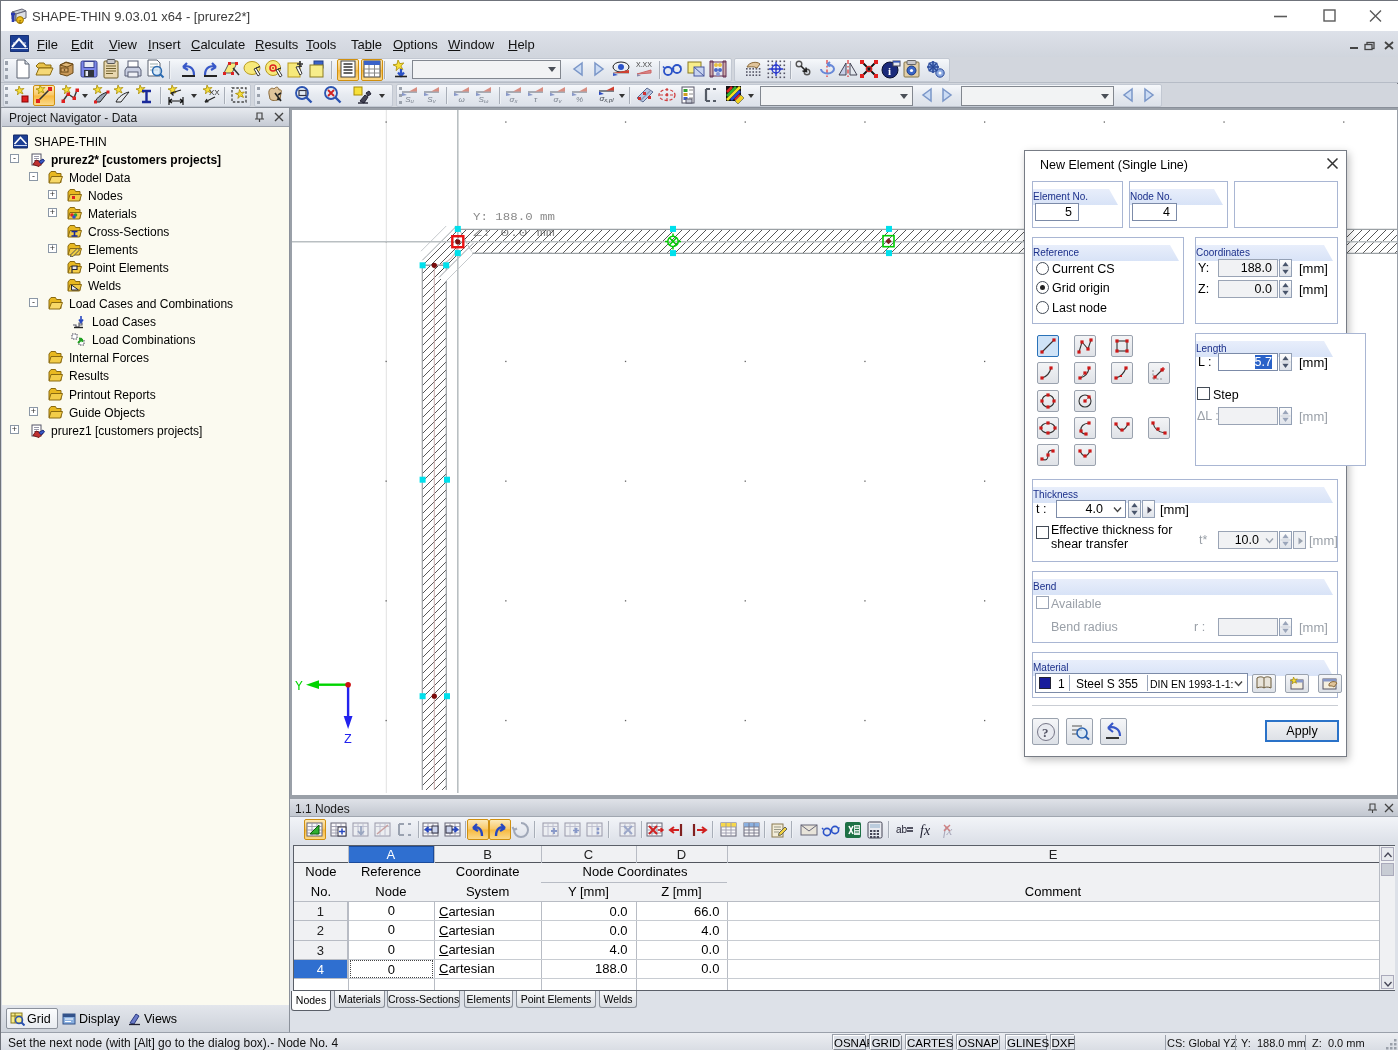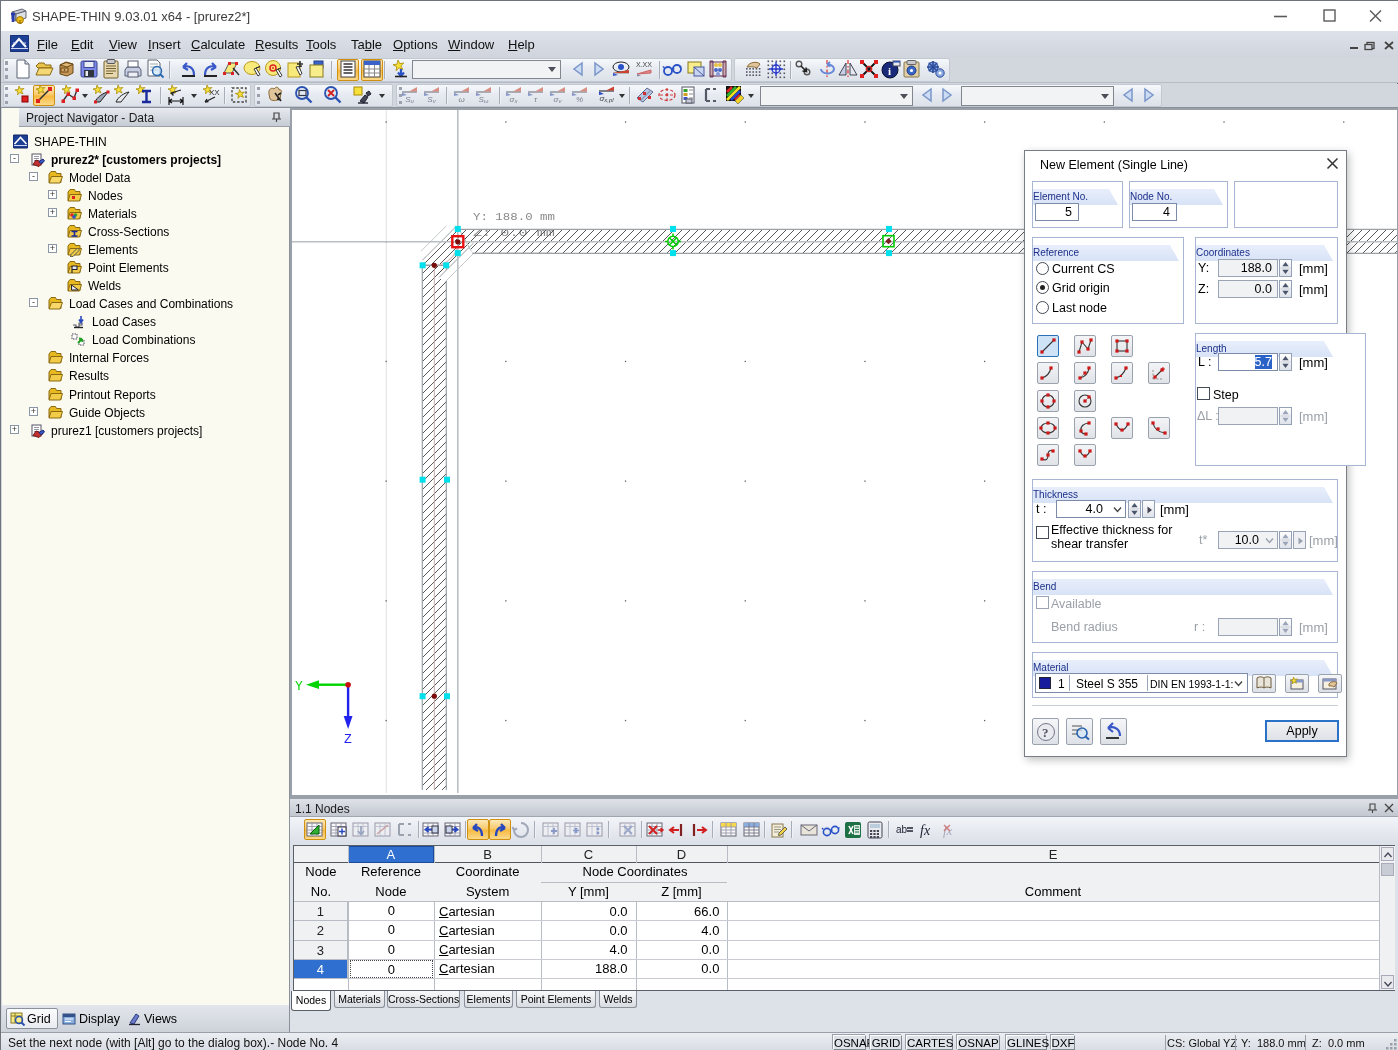--- a/index.html
+++ b/index.html
@@ -527,21 +527,21 @@
         <span class="chv"></span>
       </div>
       <svg class="ico" style="left:1117.0px;top:1.0px;width:20px;height:20px" viewBox="0 0 20 20">
         <path d="M14 4 L6 10 l8 6 z" fill="#ccdcf4" stroke="#7a96c8" stroke-width="1.5"></path>
       </svg>
       <svg class="ico" style="left:1138.0px;top:1.0px;width:20px;height:20px" viewBox="0 0 20 20">
         <path d="M6 4 l8 6 -8 6 z" fill="#ccdcf4" stroke="#7a96c8" stroke-width="1.5"></path>
       </svg>
     </div>
     <div id="nav">
-      <div class="abs" style="left:17px;top:0;width:287px;height:19px;background:linear-gradient(#e7eaef,#c6cbd4);border-bottom:1px solid #9aa0aa;">
+      <div class="abs" style="left:0;top:0;width:287px;height:19px;background:linear-gradient(#e7eaef,#c6cbd4);border-bottom:1px solid #9aa0aa;">
         <div class="abs" style="left:7px;top:3px;font-size:12px;color:#1a1a1a">Project Navigator - Data</div>
         <svg class="abs" style="left:252px;top:4px" width="30" height="11" viewBox="0 0 30 11">
           <path d="M3 1 h5 v6 h-5 z M5.5 7 v3 M1 7 h9" stroke="#444" fill="none" stroke-width="1.2"></path>
           <path d="M21 1 l8 8 M29 1 l-8 8" stroke="#444" stroke-width="1.4"></path>
         </svg>
       </div>
       <svg class="abs" style="left:11px;top:25.5px" width="15" height="15" viewBox="0 0 15 15">
         <rect x="0" y="1" width="15" height="13" rx="1" fill="#1d3f94" stroke="#10255e"></rect>
         <path d="M1.5 10 L7.5 3.5 L13.5 10" stroke="#fff" stroke-width="1.6" fill="none"></path>
         <path d="M1 11.5 h13" stroke="#cfd8f0"></path>

